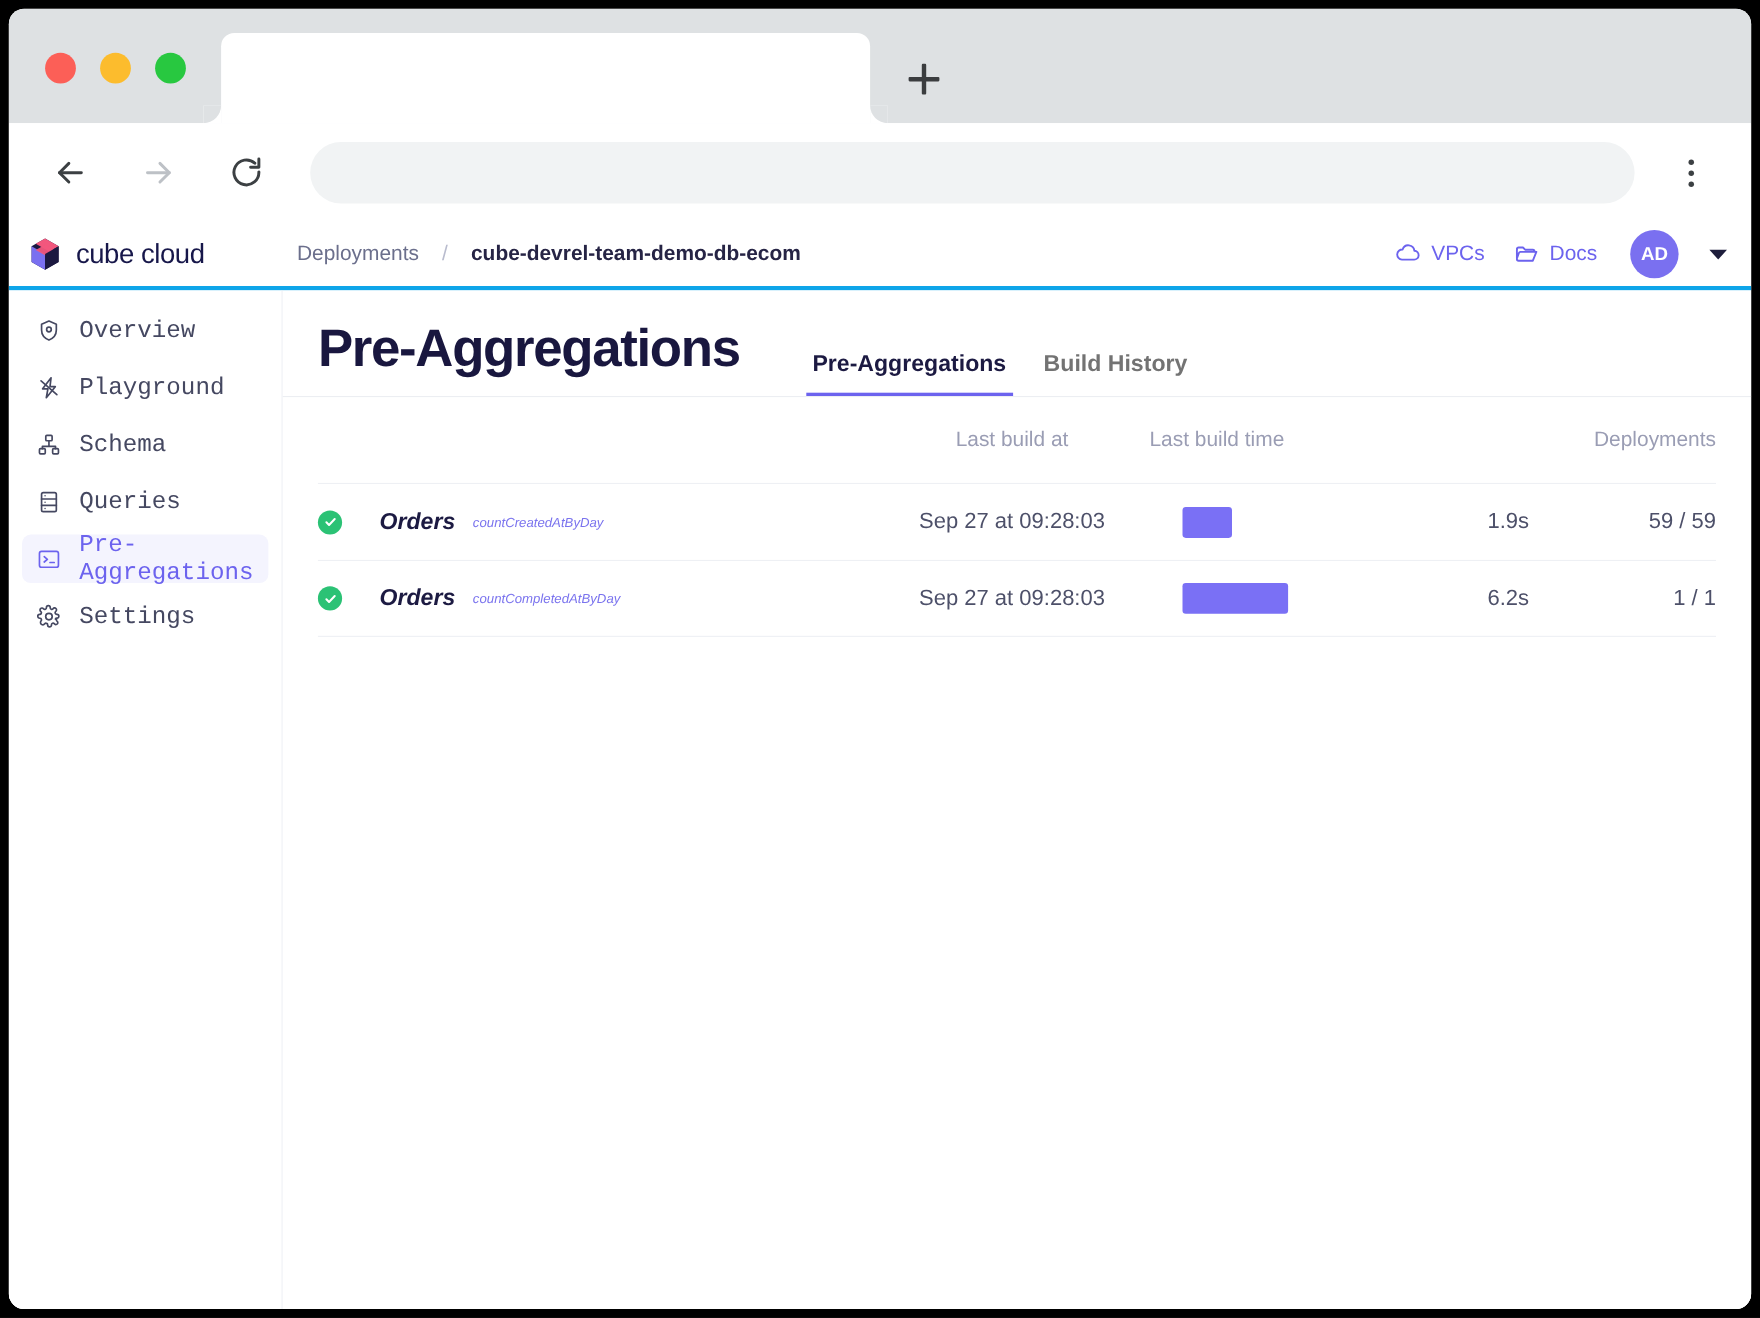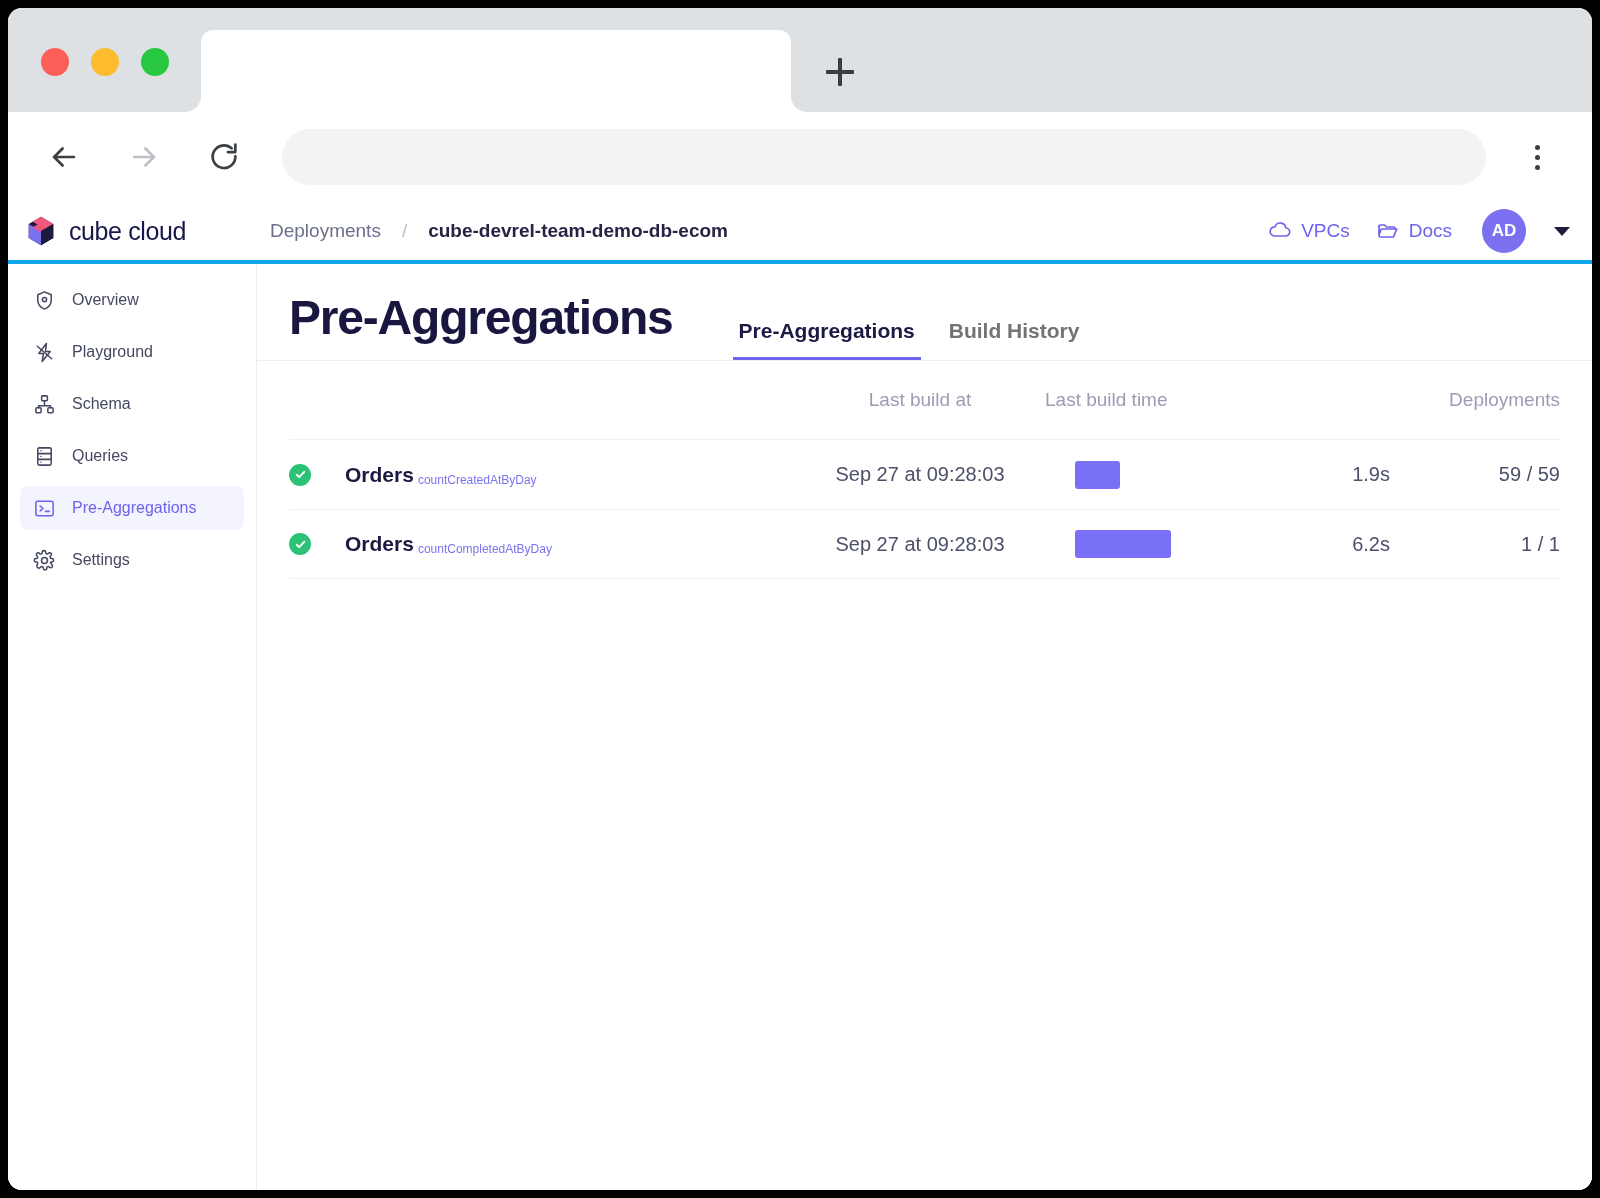--- a/index.html
+++ b/index.html
@@ -216,22 +216,23 @@
     display: flex;
     align-items: center;
     gap: 16px;
     height: 44px;
     padding: 0 12px;
     border-radius: 8px;
     cursor: pointer;
     margin-bottom: 8px;
   }
   .nav-item .nav-label {
-    font-size: 16px;
+    font-size: 22px;
     color: #454861;
+    font-family: Liberation Mono, monospace;
   }
   .nav-item.active { background: #f4f4fe; }
   .nav-item.active .nav-label { color: #6c63ee; }
   .nav-icon { width: 24px; height: 24px; flex: 0 0 auto; display: flex; align-items: center; justify-content: center; }
 
   .content {
     flex: 1 1 auto;
     min-width: 0;
     display: flex;
     flex-direction: column;
@@ -275,21 +276,21 @@
   .trow {
     display: flex;
     align-items: center;
     height: 70px;
   }
   .trow.header { height: 78px; }
   .trow.data { border-top: 1px solid #eef0f4; }
   .trow.data:last-of-type { border-bottom: 1px solid #eef0f4; }
 
   .c-status { width: 56px; flex: 0 0 auto; display: flex; align-items: center; }
-  .c-name   { flex: 1 1 auto; min-width: 0; display: flex; align-items: flex-end; gap: 4px; }
+  .c-name   { flex: 1 1 auto; min-width: 0; display: flex; align-items: center; gap: 16px; font-style: italic; }
   .c-builtat{ width: 250px; flex: 0 0 auto; text-align: center; }
   .c-bar    { width: 200px; flex: 0 0 auto; padding-left: 30px; display: flex; align-items: center; }
   .c-time   { width: 145px; flex: 0 0 auto; text-align: right; }
   .c-parts  { width: 170px; flex: 0 0 auto; text-align: right; }
 
   .col-head {
     font-size: 19px;
     color: #9a9db4;
     font-weight: 400;
   }

